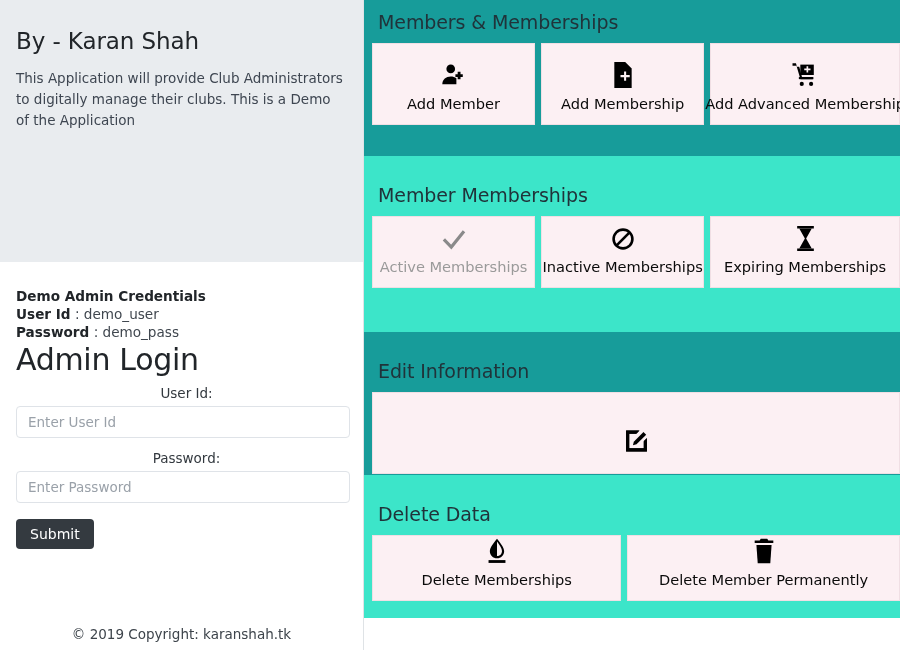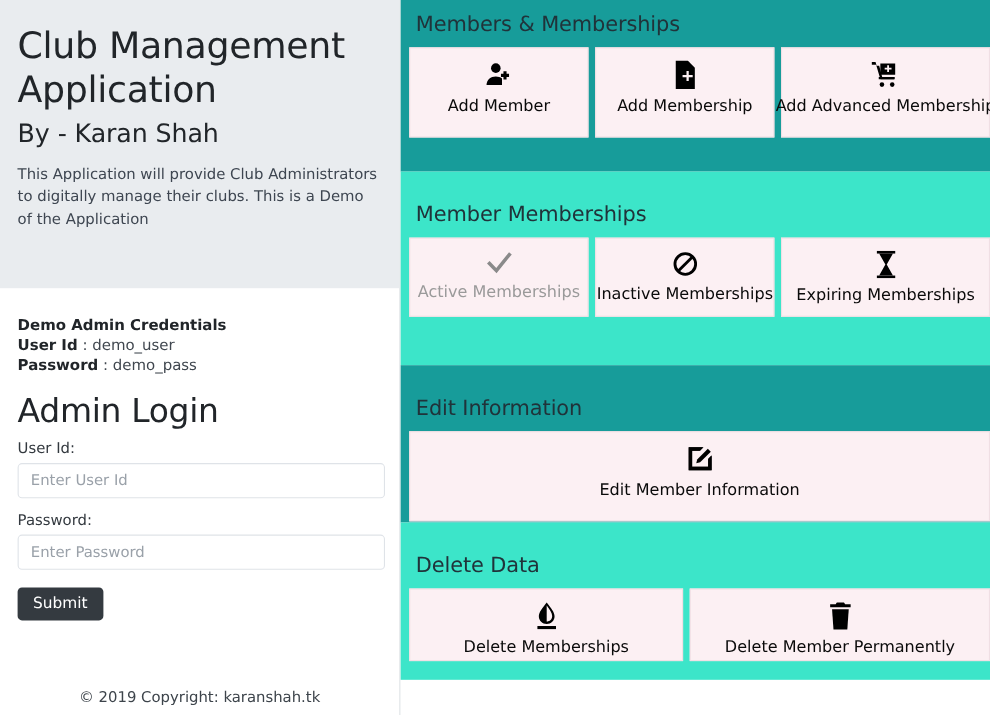--- a/index.html
+++ b/index.html
@@ -49,29 +49,30 @@
 
   .login-area { padding: 26px 6px 0 16px; }
   .cred-title { font-size: 13.6px; font-weight: bold; color: #212529; }
   .cred-line  { font-size: 13.6px; color: #40474f; margin-top: 2px; }
   .cred-line b { color: #212529; }
 
   .login-heading {
     font-size: 30px;
     font-weight: 400;
     color: #212529;
-    margin-top: 17px;
+    margin-top: 2px;
     margin-bottom: 8px;
     letter-spacing: -0.3px;
   }
   .field-label {
     font-size: 13.5px;
     color: #33393f;
     margin-bottom: 5px;
     display: block;
+    text-align: center;
   }
   .text-input {
     width: 334px;
     height: 32px;
     border: 1px solid #dfe3e8;
     border-radius: 4px;
     padding: 0 11px;
     font-size: 13.5px;
     color: #a16207;
     font-family: "DejaVu Sans", "Liberation Sans", sans-serif;
@@ -122,21 +123,21 @@
     background: #fcf0f3;
     border: 1px solid #f0dfe4;
     padding: 11px 6px 12px 6px;
     text-align: center;
     flex: 1 1 0;
     min-width: 0;
     cursor: pointer;
     display: flex;
     flex-direction: column;
     align-items: center;
-    justify-content: flex-start;
+    justify-content: flex-end;
   }
   .card .icon {
     display: block;
     line-height: 1;
     margin-bottom: 7px;
     color: #000;
   }
   .card .icon svg { display: block; }
   .card .label {
     font-size: 14.6px;
@@ -164,21 +165,20 @@
   .row-2 .card:nth-child(2) { flex: 1.1 1 0; }
 </style>
 </head>
 <body>
 
 <div class="app">
 
   <div class="left">
 
     <div class="jumbotron">
-      <div class="app-title">Club Management Application</div>
       <div class="app-author">By - Karan Shah</div>
       <div class="app-desc">This Application will provide Club Administrators to digitally manage their clubs. This is a Demo of the Application</div>
     </div>
 
     <div class="login-area">
       <div class="cred-title">Demo Admin Credentials</div>
       <div class="cred-line">
         <b>User Id</b>
         <span>: demo_user</span>
       </div>
@@ -282,21 +282,20 @@
       <div class="section-title">Edit Information</div>
       <div class="card-row row-2">
         <div class="card">
           <span class="icon">
             <svg width="25" height="26" viewBox="0 0 24 24" fill="currentColor">
               <path d="M2 2h12.5l-3 3H5v14h14v-6.6l3-3V22H2z"></path>
               <path d="M2 2h13l-3 3H5v14h14v-7l3-3v13H2z" fill="currentColor"></path>
               <path d="M9.4 12.6 18.7 3.3l2.6 2.6-9.3 9.3-3.4.8z"></path>
             </svg>
           </span>
-          <span class="label">Edit Member Information</span>
         </div>
       </div>
     </div>
 
     <div class="section light" id="sec-delete">
       <div class="section-title">Delete Data</div>
       <div class="card-row row-2">
         <div class="card">
           <span class="icon">
             <svg width="24" height="26" viewBox="0 0 22 24" fill="currentColor">

